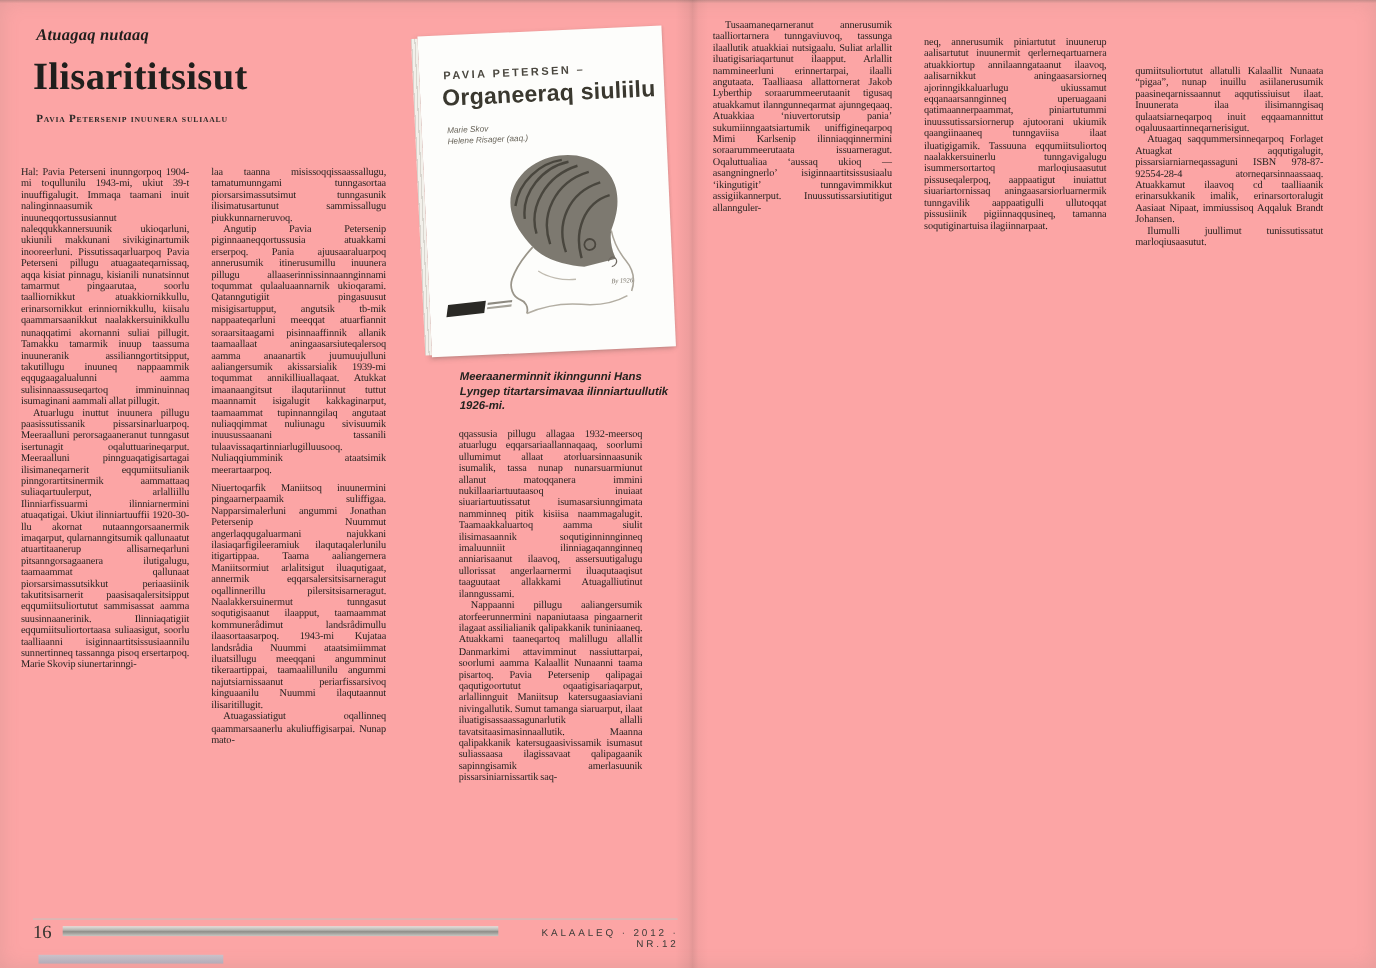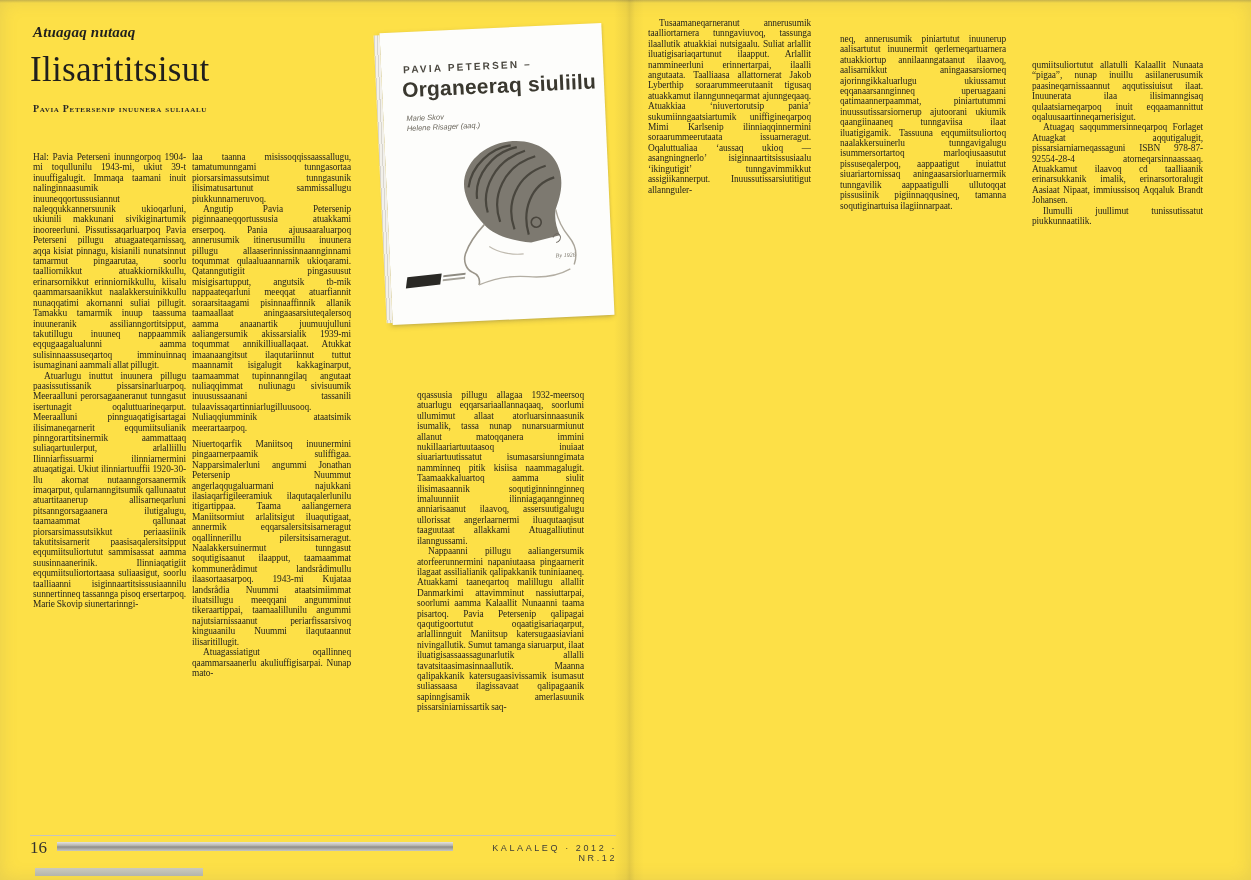--- a/index.html
+++ b/index.html
@@ -1,45 +1,45 @@
 <!DOCTYPE html>
 <html><head>
 <meta charset="utf-8">
 <style>
   html,body{margin:0;padding:0;}
   .spread{
     position:relative;
     width:1251px;height:880px;
-    background:#fde047;
+    background:#fca5a5;
     font-family:"Liberation Serif", serif;
     color:#201f1d;
     overflow:hidden;
     box-shadow:inset 0 0 18px rgba(120,115,105,.18);
   }
   .page-edge-top{position:absolute;left:0;top:0;width:100%;height:3px;
     background:linear-gradient(180deg,rgba(90,88,82,.28),rgba(90,88,82,0));}
   .page-gutter{position:absolute;left:614px;top:0;width:30px;height:880px;
     background:linear-gradient(90deg,rgba(60,58,52,0) 0%,rgba(60,58,52,.07) 40%,rgba(60,58,52,.13) 52%,rgba(60,58,52,.04) 70%,rgba(60,58,52,0) 100%);}
   .kicker{position:absolute;left:33px;top:24px;
     font-size:15px;font-weight:bold;font-style:italic;letter-spacing:.2px;}
   .headline{position:absolute;left:30px;top:50px;
-    font-size:35px;font-weight:normal;letter-spacing:.3px;}
+    font-size:35px;font-weight:bold;letter-spacing:.3px;}
   .byline{position:absolute;left:33px;top:103px;
     font-variant:small-caps;font-size:10px;font-weight:bold;letter-spacing:.7px;color:#2a2927;}
   .col{
     position:absolute;
     text-align:justify;
     font-size:9.4px;line-height:10.4px;
     letter-spacing:-0.1px;word-spacing:-0.4px;
     overflow:hidden;
   }
   .col p.para{margin:0;}
   .col p.para.indent{text-indent:11px;}
   .col p.para.gap{margin-top:6px;}
-  #col1{left:33px;top:152px;width:153px;height:682px;}
+  #col1{left:19px;top:152px;width:153px;height:682px;}
   #col2{left:192px;top:152px;width:159px;height:682px;}
   #col3{left:417px;top:390px;width:167px;height:445px;}
   #col4{left:648px;top:18px;width:163px;height:252px;}
   #col5{left:840px;top:34px;width:166px;height:350px;}
   #col6{left:1032px;top:18px;width:171px;height:300px;margin-top:42px;}
 
   
   .cover-wrap{position:absolute;left:372px;top:20px;width:248px;height:310px;}
   .cover{
     position:absolute;left:14px;top:8px;width:222px;height:292px;
@@ -122,31 +122,32 @@
         <path d="M138,84 C140,96 144,104 150,112 C156,120 158,130 154,140" stroke="#aaa59a" stroke-width="1.4" fill="none"></path>
         <path d="M58,156 C74,150 92,148 108,150 C124,152 138,150 150,144" stroke="#b3aea3" stroke-width="1.4" fill="none"></path>
         <path d="M70,118 C78,124 92,128 104,127" stroke="#c0bbb0" stroke-width="1.2" fill="none"></path>
         <circle cx="118" cy="96" r="5" fill="none" stroke="#4a463e" stroke-width="1.6"></circle>
         <path d="M134,112 c2,-4 5,-5 7,-2 c2,3 -1,7 -4,7" stroke="#6d6860" stroke-width="1" fill="none"></path>
         <text x="136" y="132" font-size="6" fill="#7c776c" font-style="italic">By 1926</text>
       </svg>
       <div class="publisher-logo"></div>
     </div>
   </div>
+  <div class="caption">Meeraanerminnit ikinngunni Hans Lyngep titartarsimavaa ilinniartuullutik 1926-mi.</div>
 
   <div class="col" id="col4">
       <p class="para indent">Tusaamaneqarneranut annerusumik taalliortarnera tunngaviuvoq, tassunga ilaallutik atuakkiai nutsigaalu. Suliat arlallit iluatigisariaqartunut ilaapput. Arlallit nammineerluni erinnertarpai, ilaalli angutaata. Taalliaasa allattornerat Jakob Lyberthip soraarummeerutaanit tigusaq atuakkamut ilanngunneqarmat ajunngeqaaq. Atuakkiaa ‘niuvertorutsip pania’ sukumiinngaatsiartumik uniffigineqarpoq Mimi Karlsenip ilinniaqqinnermini soraarummeerutaata issuarneragut. Oqaluttualiaa ‘aussaq ukioq — asangningnerlo’ isiginnaartitsissusiaalu ‘ikingutigit’ tunngavimmikkut assigiikannerput. Inuussutissarsiutitigut allannguler-</p>
     </div>
   <div class="col" id="col5">
       <p class="para">neq, annerusumik piniartutut inuunerup aalisartutut inuunermit qerlerneqartuarnera atuakkiortup annilaanngataanut ilaavoq, aalisarnikkut aningaasarsiorneq ajorinngikkaluarlugu ukiussamut eqqanaarsannginneq uperuagaani qatimaannerpaammat, piniartutummi inuussutissarsiornerup ajutoorani ukiumik qaangiinaaneq tunngaviisa ilaat iluatigigamik. Tassuuna eqqumiitsuliortoq naalakkersuinerlu tunngavigalugu isummersortartoq marloqiusaasutut pissuseqalerpoq, aappaatigut inuiattut siuariartornissaq aningaasarsiorluarnermik tunngavilik aappaatigulli ullutoqqat pissusiinik pigiinnaqqusineq, tamanna soqutiginartuisa ilagiinnarpaat.</p>
     </div>
   <div class="col" id="col6">
       <p class="para">qumiitsuliortutut allatulli Kalaallit Nunaata “pigaa”, nunap inuillu asiilanerusumik paasineqarnissaannut aqqutissiuisut ilaat. Inuunerata ilaa ilisimanngisaq qulaatsiarneqarpoq inuit eqqaamannittut oqaluusaartinneqarnerisigut.</p>
       <p class="para indent">Atuagaq saqqummersinneqarpoq Forlaget Atuagkat aqqutigalugit, pissarsiarniarneqassaguni ISBN 978-87-92554-28-4 atorneqarsinnaassaaq. Atuakkamut ilaavoq cd taalliaanik erinarsukkanik imalik, erinarsortoralugit Aasiaat Nipaat, immiussisoq Aqqaluk Brandt Johansen.</p>
-      <p class="para indent">Ilumulli juullimut tunissutissatut piukkunnaatilik.</p>
+      <p class="para indent">Ilumulli juullimut tunissutissatut marloqiusaasutut.</p>
     </div>
 
   <div class="footer-rule"></div>
   <div class="footer-page-number">16</div>
   <div class="footer-bar"></div>
   <div class="footer-magazine">KALAALEQ · 2012 · NR.12</div>
   <div class="bottom-accent-bar"></div>
 </div>
 
 </body></html>

